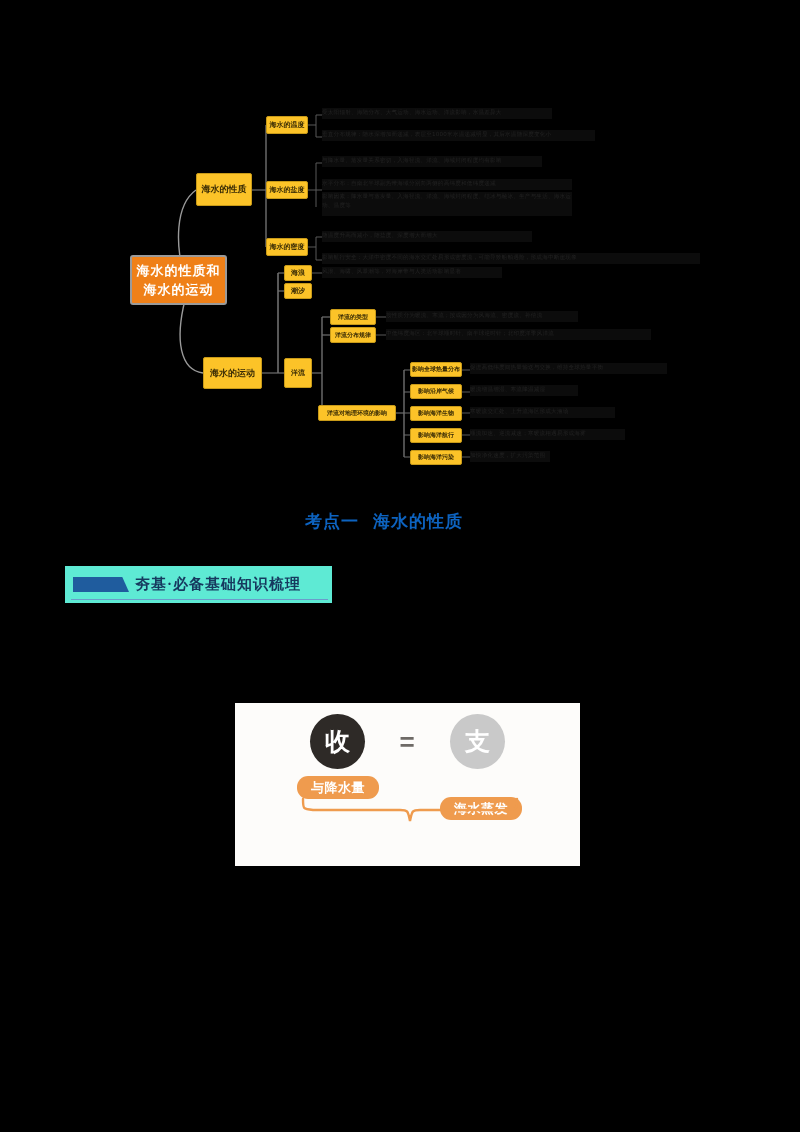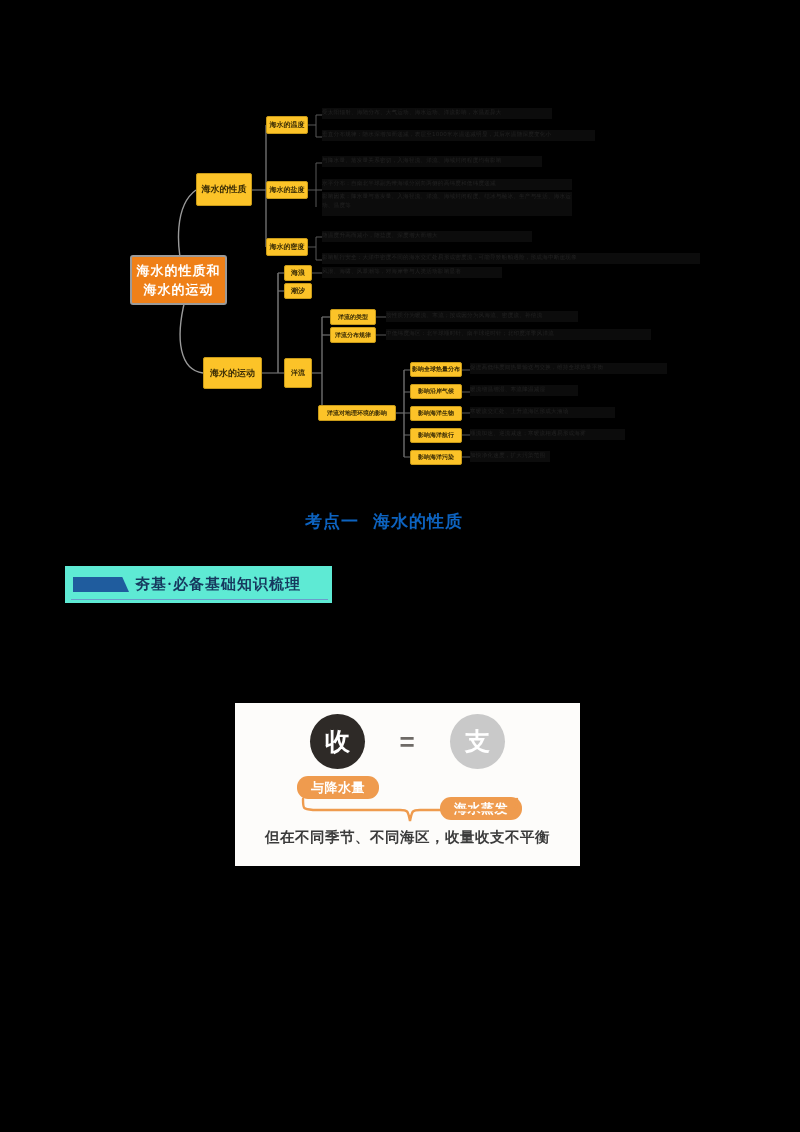--- a/index.html
+++ b/index.html
@@ -199,16 +199,15 @@
     <div class="circ" id="c-out">支</div>
 
     <div class="pill" id="p-left">与降水量</div>
     <div class="pill" id="p-right">海水蒸发</div>
 
     <svg class="brace" viewBox="0 0 230 30">
       <path d="M8,2 C8,12 8,12 18,13 L105,13 C113,13 113,14 115,24
                C117,14 117,13 125,13 L212,13 C222,12 222,12 222,2" stroke="#ef9b4e" stroke-width="2.4" fill="none" stroke-linecap="round"></path>
     </svg>
 
-    <div id="caption">但在不同季节、不同海区，收量收支不平衡</div>
   </div>
 
 </div>
 
 </body></html>

